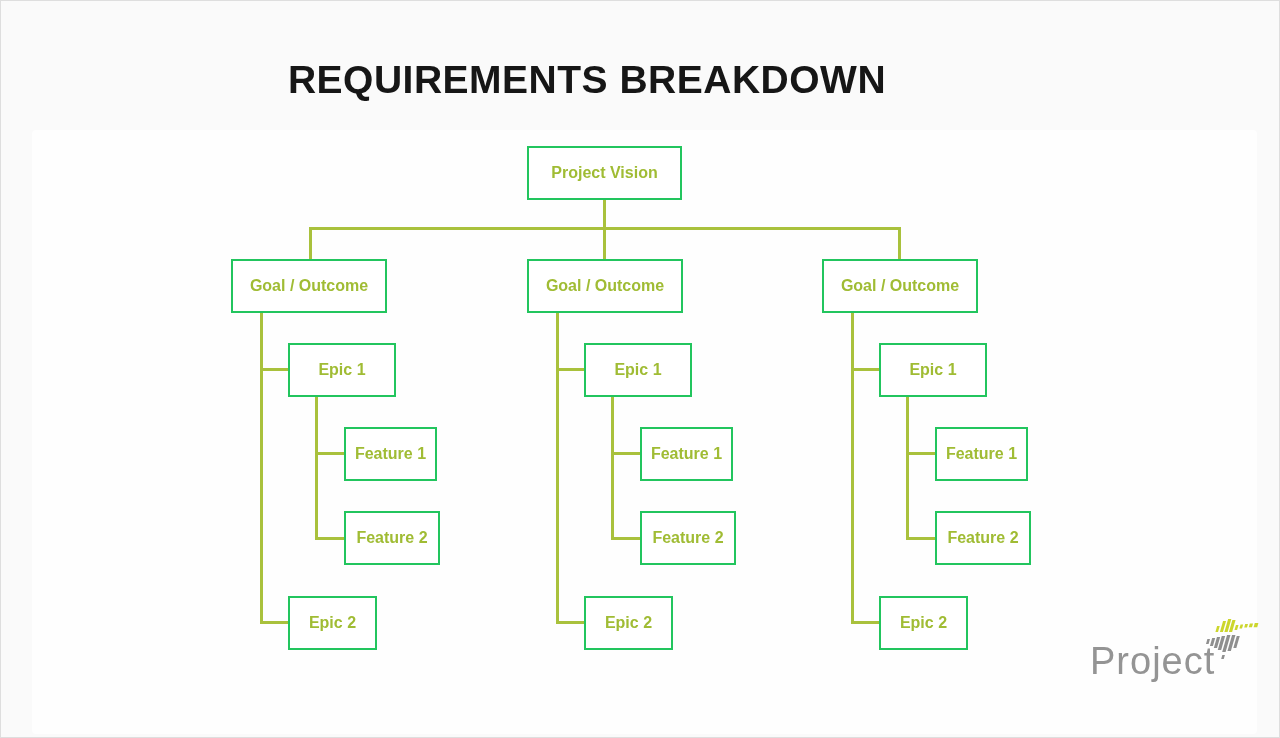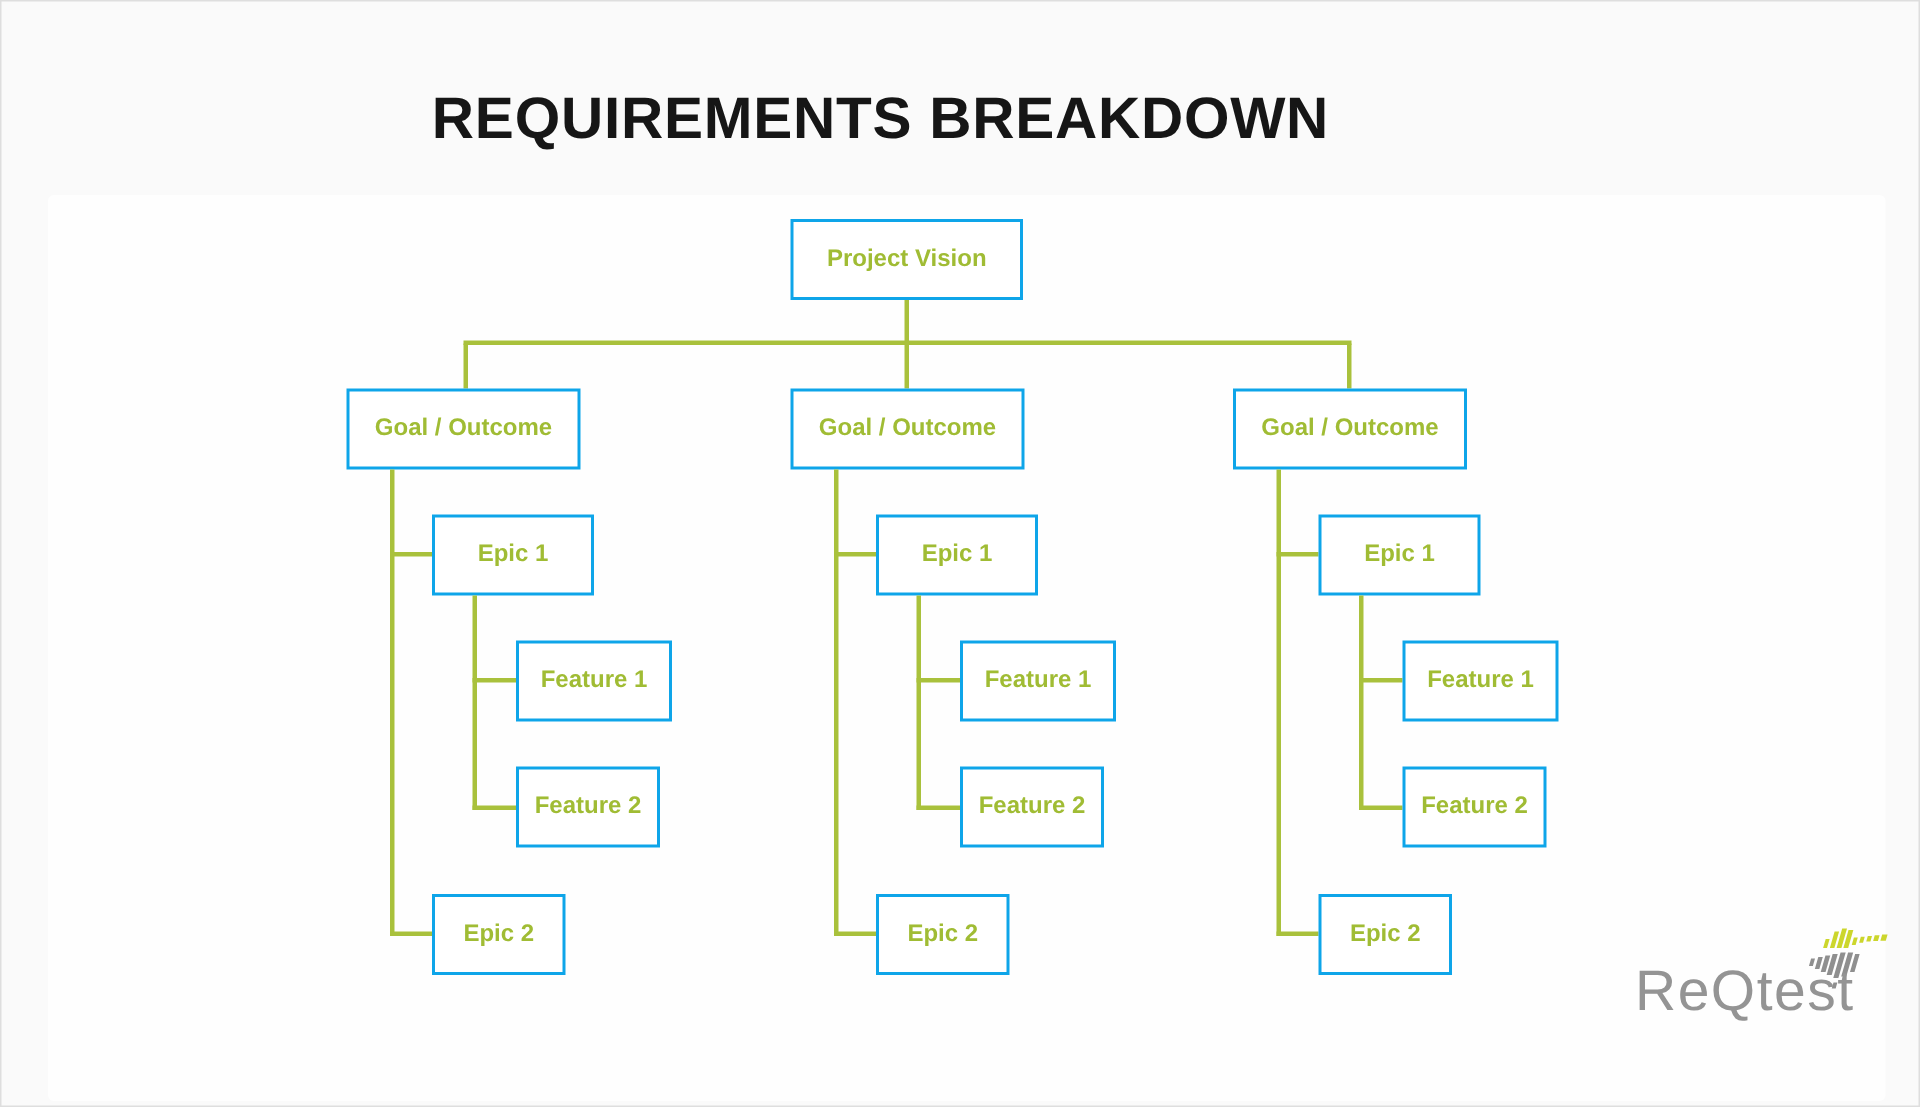--- a/index.html
+++ b/index.html
@@ -26,21 +26,21 @@
     left:32px;top:130px;
     width:1225px;height:604px;
     background:#fefefe;
     border-radius:4px;
   }
   .tree{position:absolute;left:0;top:0;width:1280px;height:738px;}
   
   .node{
     position:absolute;
     box-sizing:border-box;
-    border:2px solid #0ea5e9;
+    border:2px solid #22c55e;
     background:#ffffff;
     color:#a0bc34;
     display:flex;align-items:center;justify-content:center;
     font-size:16px;font-weight:700;
     white-space:nowrap;
   }
   
   .line{position:absolute;background:#a9c13c;}
   
   .pv-box{left:527px;top:146px;width:155px;height:54px;}
@@ -55,21 +55,21 @@
   .col-2{left:527px;}
   .col-3{left:822px;}
   
   .goal-box{left:0;top:0;width:156px;height:54px;text-align:center;}
   .node.inner{position:absolute;}
   .trunk   {left:29px;top:54px;width:3px;height:311px;}
   .stub-e1 {left:29px;top:109px;width:30px;height:3px;}
   .epic1-box{left:57px;top:84px;width:108px;height:54px;}
   .epic-v  {left:84px;top:138px;width:3px;height:143px;}
   .stub-f1 {left:84px;top:193px;width:31px;height:3px;}
-  .feature1-box{left:113px;top:168px;width:104px;height:54px;}
+  .feature1-box{left:113px;top:168px;width:93px;height:54px;}
   .stub-f2 {left:84px;top:278px;width:31px;height:3px;}
   .feature2-box{left:113px;top:252px;width:96px;height:54px;}
   .stub-e2 {left:29px;top:362px;width:30px;height:3px;}
   .epic2-box{left:57px;top:337px;width:89px;height:54px;}
   
   .logo{position:absolute;left:1088px;top:616px;width:180px;height:80px;}
   .logo-text{
     position:absolute;left:2px;top:24px;
     font-size:38px;font-weight:400;color:#949494;
     letter-spacing:1px;
@@ -159,16 +159,16 @@
           <rect x="14.5" y="22" width="3" height="8"></rect>
           <rect x="19" y="21" width="3.2" height="11"></rect>
           <rect x="23.5" y="20" width="3.4" height="14"></rect>
           <rect x="28.5" y="19" width="3.4" height="17"></rect>
           <rect x="33.5" y="19" width="3.4" height="16"></rect>
           <rect x="38.5" y="20" width="3" height="12"></rect>
           <rect x="29.5" y="39" width="2.6" height="4"></rect>
         </g>
       </g>
     </svg>
-    <div class="logo-text">ReQtest</div>
+    <div class="logo-text">Project</div>
   </div>
 
 </div>
 
 </body></html>

